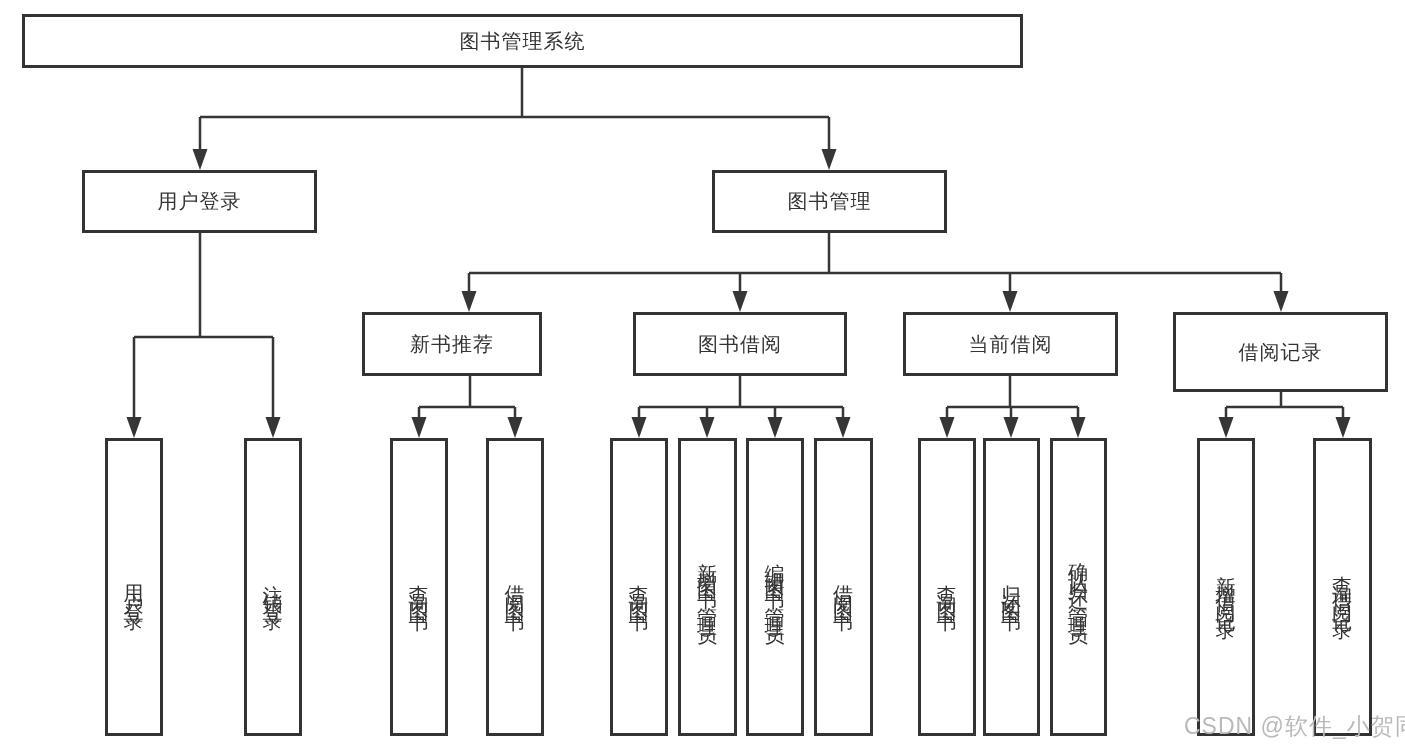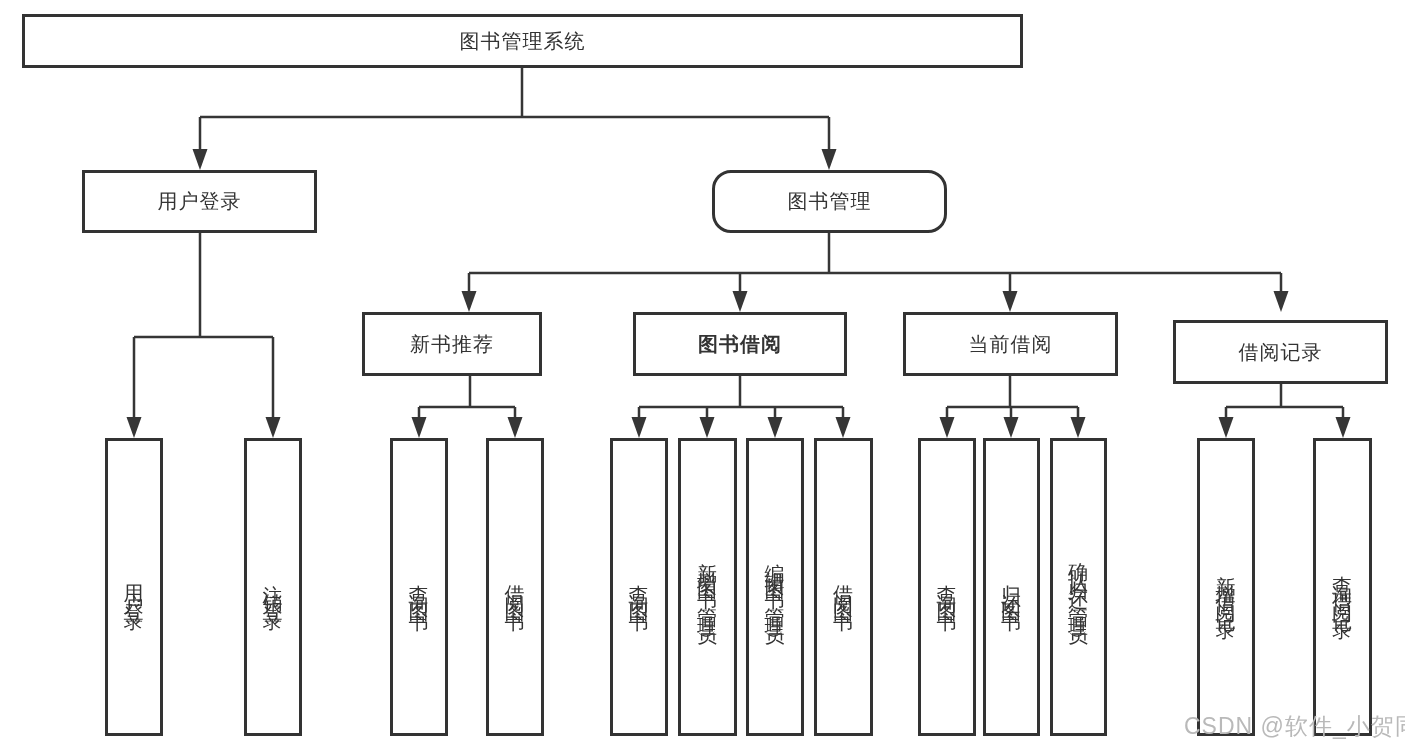--- a/index.html
+++ b/index.html
@@ -82,34 +82,34 @@
     </g>
   </svg>
 
   <div class="box" style="left:22px;top:14px;width:1001px;height:54px;">
     <span>图书管理系统</span>
   </div>
 
   <div class="box" style="left:82px;top:170px;width:235px;height:63px;">
     <span>用户登录</span>
   </div>
-  <div class="box" style="left:712px;top:170px;width:235px;height:63px;border-radius:19px;">
+  <div class="box" style="left:712px;top:170px;width:235px;height:63px;">
     <span>图书管理</span>
   </div>
 
   <div class="box" style="left:362px;top:312px;width:180px;height:64px;">
     <span>新书推荐</span>
   </div>
-  <div class="box" style="left:633px;top:312px;width:214px;height:64px;font-weight:bold;">
+  <div class="box" style="left:633px;top:312px;width:214px;height:64px;">
     <span>图书借阅</span>
   </div>
   <div class="box" style="left:903px;top:312px;width:215px;height:64px;text-align:right;">
     <span>当前借阅</span>
   </div>
-  <div class="box" style="left:1173px;top:320px;width:215px;height:64px;">
+  <div class="box" style="left:1173px;top:312px;width:215px;height:80px;">
     <span>借阅记录</span>
   </div>
 
   <div class="box leaf" style="left:105px;top:438px;width:58px;height:298px;">
     <span>用户登录</span>
   </div>
   <div class="box leaf" style="left:244px;top:438px;width:58px;height:298px;">
     <span>注销登录</span>
   </div>
 

